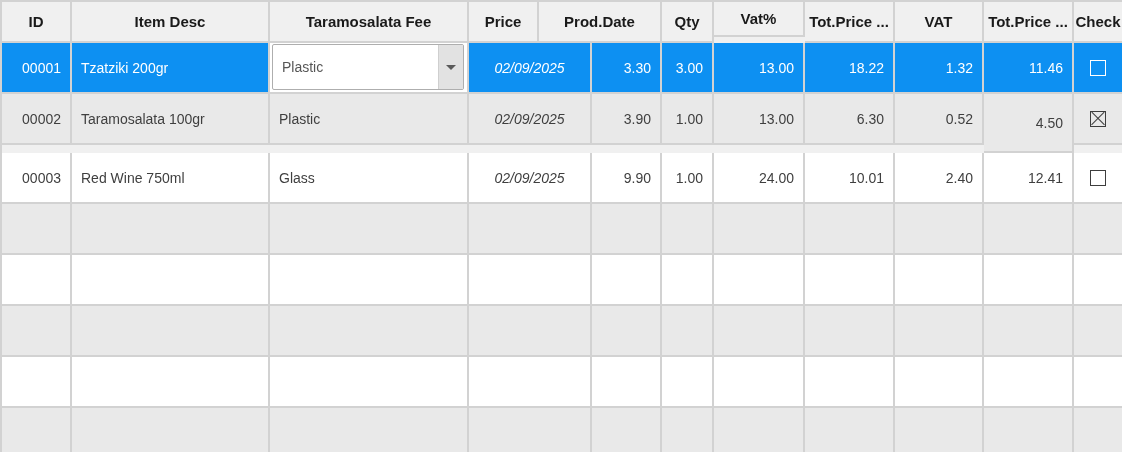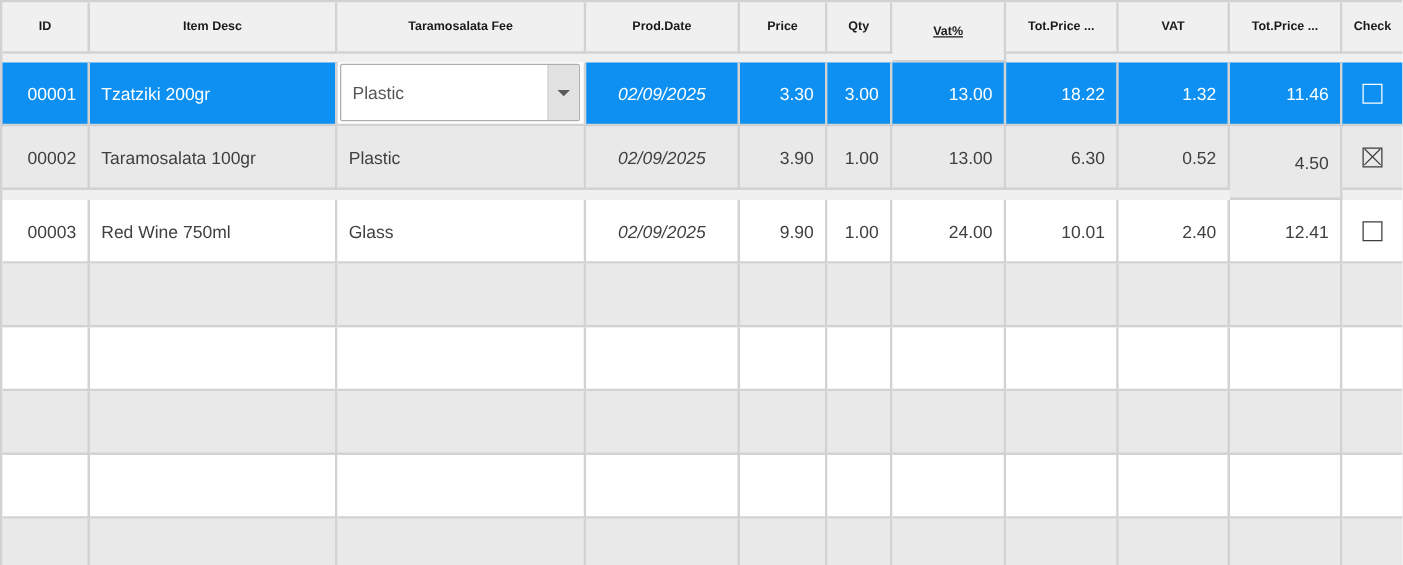--- a/index.html
+++ b/index.html
@@ -3,21 +3,21 @@
 <meta charset="utf-8">
 <style>
   html,body{margin:0;padding:0;}
   body{font-family:"Liberation Sans","DejaVu Sans",sans-serif;}
   .screen{position:relative;width:1122px;height:452px;background:#f0f0f0;overflow:hidden;}
   .grid{position:absolute;left:0;top:0;border-left:2px solid var(--line);border-top:2px solid var(--line);}
   .hrow,.row{display:flex;}
   .hcell{box-sizing:border-box;height:41px;background:var(--header-bg);
     border-right:2px solid var(--line);border-bottom:2px solid var(--line);
     display:flex;align-items:center;justify-content:center;
-    font-size:10px;font-weight:bold;color:var(--header-text);white-space:nowrap;overflow:hidden;}
+    font-size:15px;font-weight:bold;color:var(--header-text);white-space:nowrap;overflow:hidden;}
   .cell{box-sizing:border-box;height:51px;background:var(--row-bg);
     border-right:2px solid var(--line);border-bottom:2px solid var(--line);
     display:flex;align-items:center;font-size:14px;color:var(--text);
     padding:0 9px;white-space:nowrap;overflow:hidden;position:relative;}
   .row.alt .cell{background:var(--row-alt-bg);}
   .row.selected .cell{background:var(--sel);color:var(--sel-text);}
   .cell.a-right{justify-content:flex-end;}
   .cell.a-center{justify-content:center;padding:0 2px;font-style:italic;}
   .cell.a-left{justify-content:flex-start;}
   
@@ -36,24 +36,24 @@
 </style>
 </head>
 <body>
 
 <div class="screen">
   <div class="grid" id="grid">
     <div class="hrow" id="grid-header">
         <div class="hcell" style="width: 70px; height: 41px;">ID</div>
         <div class="hcell" style="width: 198px; height: 41px;">Item Desc</div>
         <div class="hcell" style="width: 199px; height: 41px;">Taramosalata Fee</div>
+        <div class="hcell" style="width: 70px; height: 41px;">Price</div>
         <div class="hcell" style="width: 123px; height: 41px;">Prod.Date</div>
-        <div class="hcell" style="width: 70px; height: 41px;">Price</div>
         <div class="hcell" style="width: 52px; height: 41px;">Qty</div>
-        <div class="hcell" style="width: 91px; height: 48px; text-decoration: underline;">Vat%</div>
+        <div class="hcell" style="width: 91px; height: 35px;">Vat%</div>
         <div class="hcell" style="width: 90px; height: 41px;">Tot.Price ...</div>
         <div class="hcell" style="width: 89px; height: 41px;">VAT</div>
         <div class="hcell" style="width: 90px; height: 41px;">Tot.Price ...</div>
         <div class="hcell" style="width: 50px; height: 41px;">Check</div>
       </div>
     <div id="grid-body">
         <div class="row selected">
           <div class="cell a-right" style="width: 70px; height: 51px;">00001</div>
           <div class="cell a-left" style="width: 198px; height: 51px;">Tzatziki 200gr</div>
           <div class="cell a-left" style="width: 199px; height: 51px; background: rgb(255, 255, 255);">

